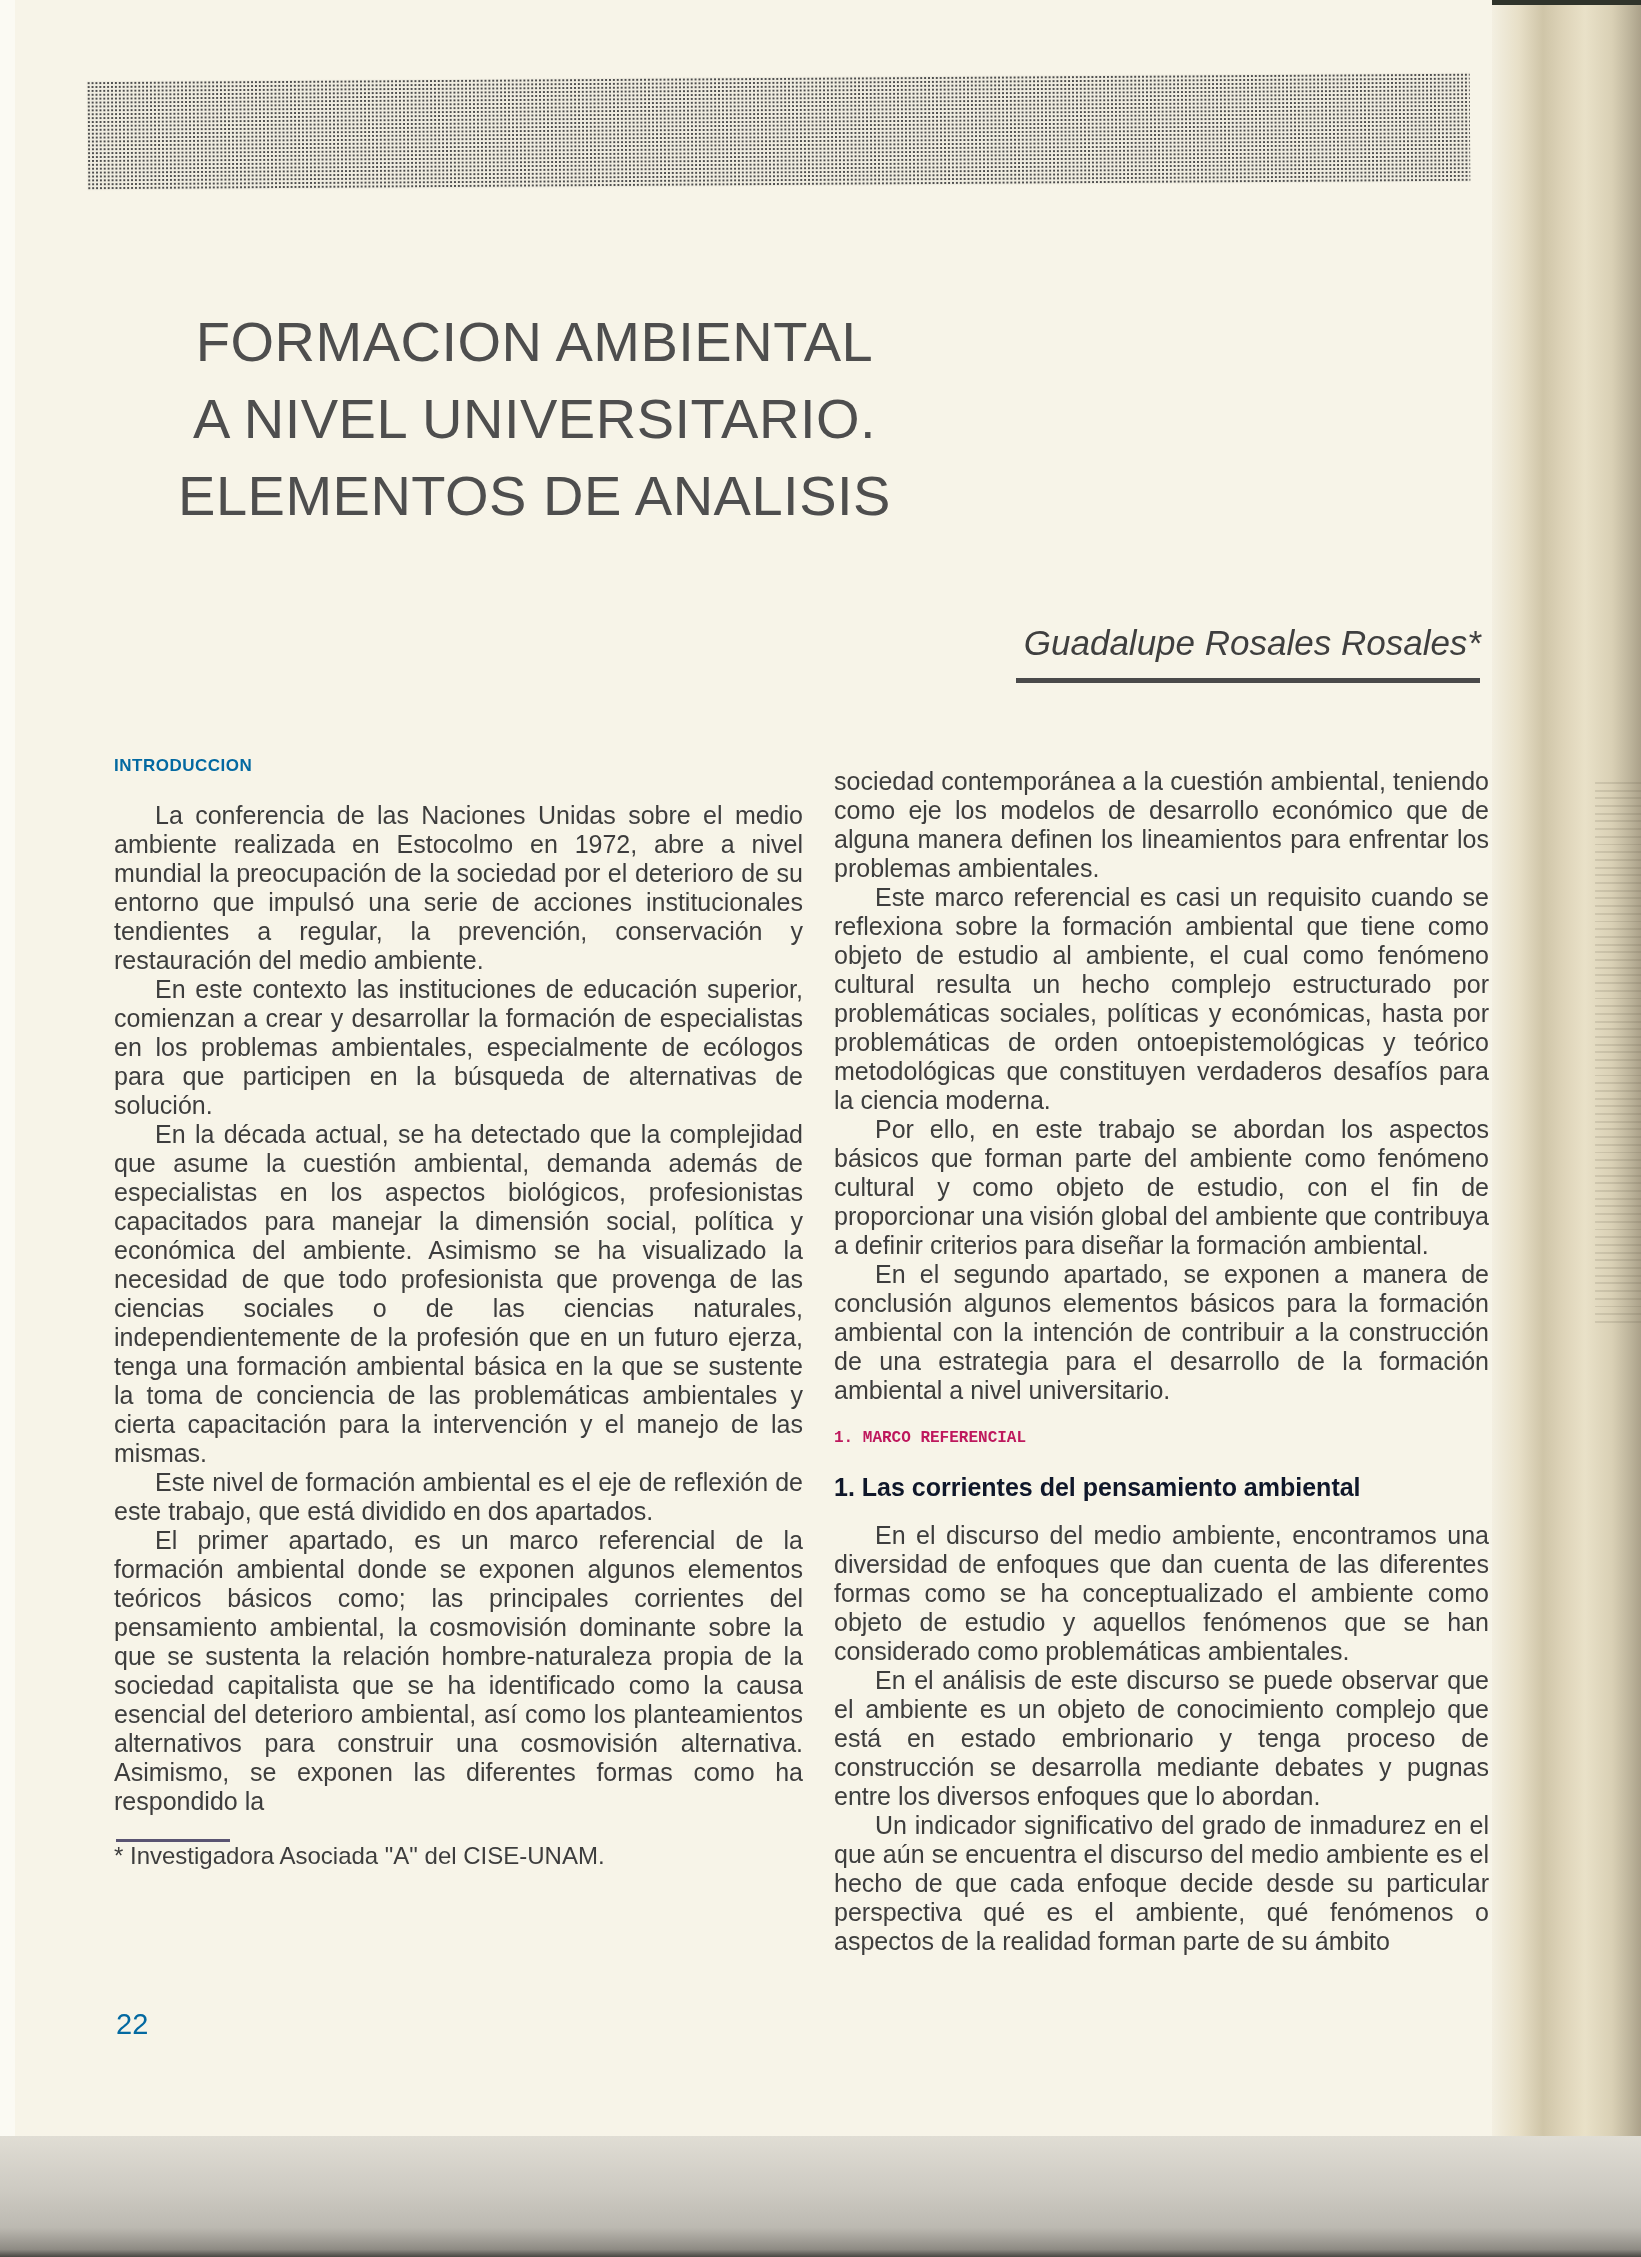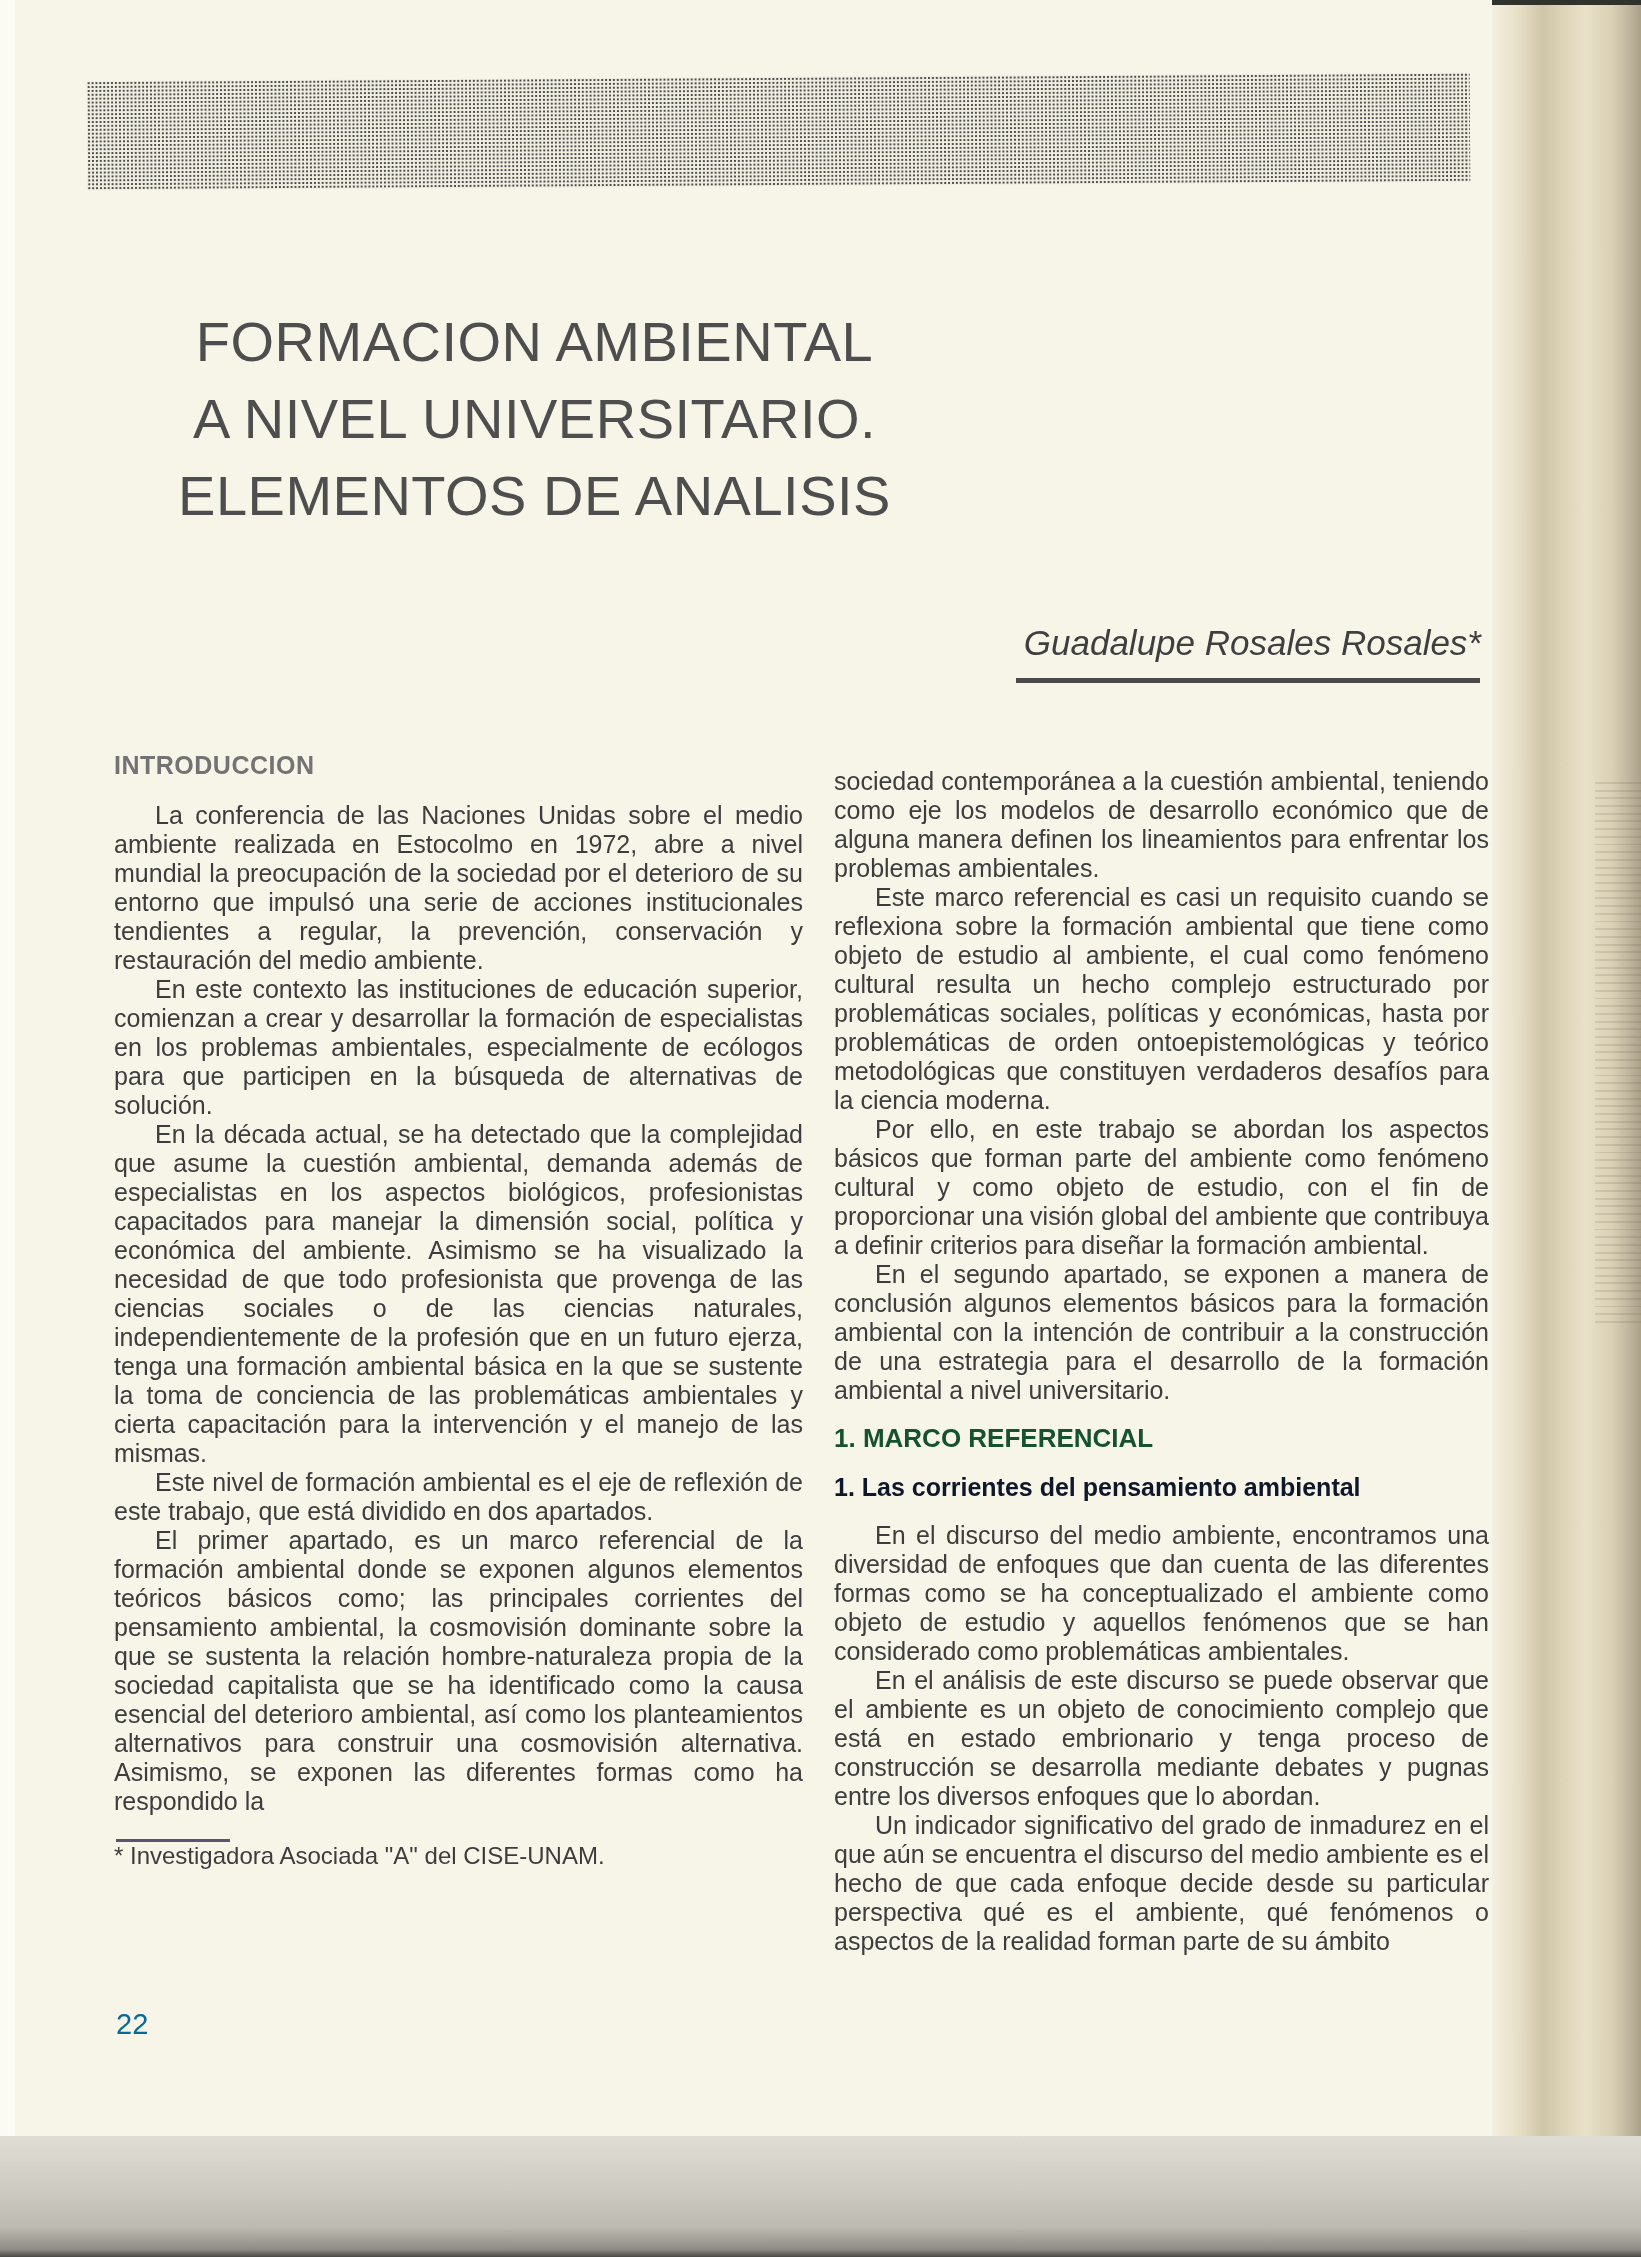--- a/index.html
+++ b/index.html
@@ -54,24 +54,24 @@
   
   .col{
     position:absolute;top:743px;color:#3d3d3d;
     font-size:25px;line-height:29px;text-align:justify;
   }
   .col-left{left:114px;width:689px;}
   .col-right{left:826px;width:655px;padding-top:24px;margin-left:8px;}
   .col p{margin:0;}
   .col p.ind{text-indent:41px;}
   h2.run-head{
-    font-size:25px;line-height:29px;margin:7.7px 0 21px 0;color:#737373;
+    font-size:17px;line-height:29px;margin:7.7px 0 21px 0;color:#0369a1;
     letter-spacing:0.5px;
   }
-  h3.sec-head{font-size:26px;line-height:29px;margin:19.3px 0 0 0;color:#14532d;}
+  h3.sec-head{font-size:16px;line-height:29px;margin:19.3px 0 0 0;color:#be185d;font-family:Liberation Mono, monospace;}
   h4.sub-head{font-size:25px;line-height:29px;margin:19.3px 0 19.3px 0;color:#0f172a;}
   
   .footnote-rule{width:114px;height:2.9px;background:#5a5472;margin:23px 0 0 1.9px;}
   .footnote{margin:25px 0 0 9.7px;font-size:24px;line-height:28px;text-align:left;color:#3d3d3d;}
   
   .page-number{position:absolute;left:116px;top:1970px;font-size:29px;color:#0369a1;margin-top:38px;}
 </style>
 </head>
 <body>
 

